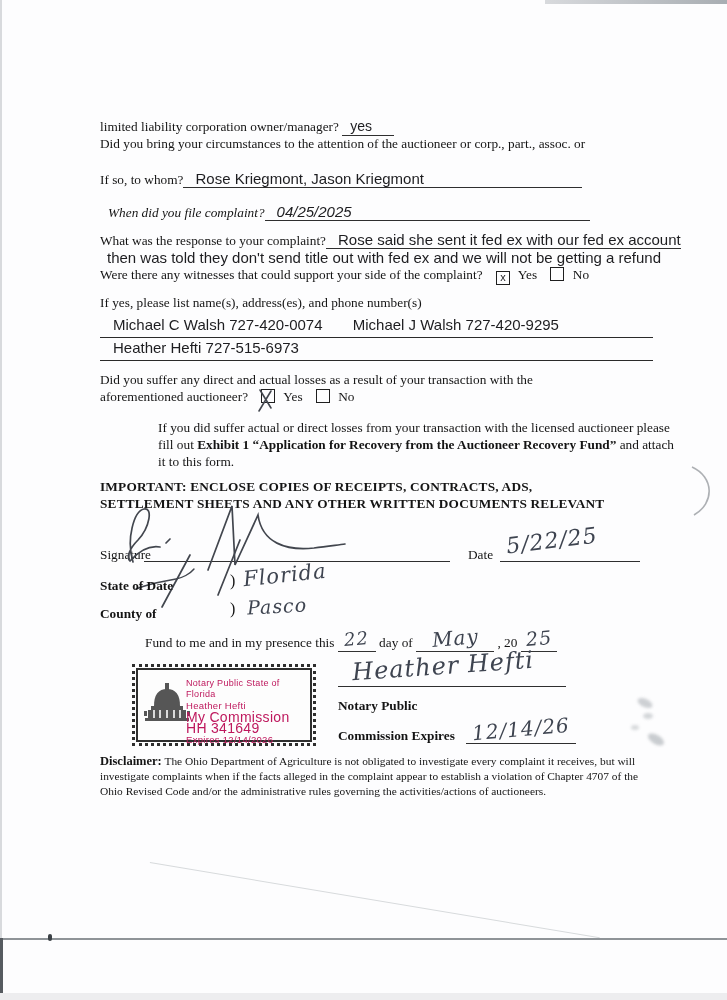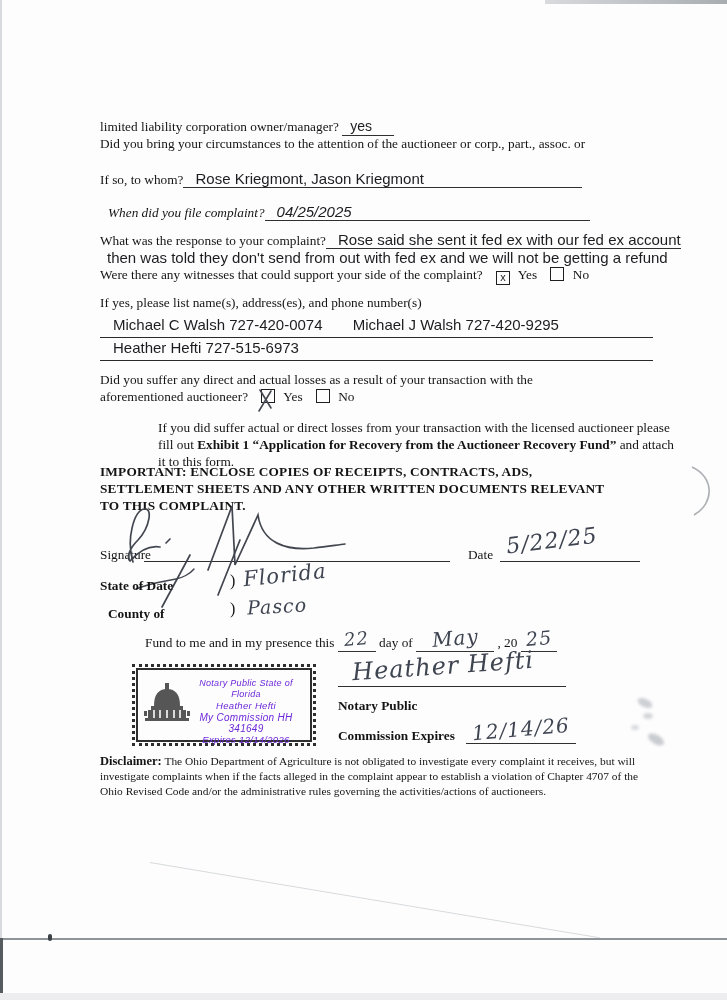--- a/index.html
+++ b/index.html
@@ -15,22 +15,22 @@
   .qline .ans{flex:1;border-bottom:1.2px solid #2f2f2f;padding-left:12px;white-space:nowrap;}
   .cb{display:inline-block;width:12px;height:12px;border:1.3px solid #1f1f1f;vertical-align:-2px;
       margin:0 5px 0 10px;text-align:center;line-height:11px;font-family:"Liberation Sans",sans-serif;
       font-size:11px;color:#1d1d20;}
   .wrow{border-bottom:1.3px solid #2a2a2a;padding:2px 0 4px 13px;width:540px;}
   .hand-slot{display:inline-block;border-bottom:1.4px solid #333;text-align:center;vertical-align:baseline;}
   .hand-slot .hand{display:inline-block;position:relative;top:-2px;transform:rotate(-5deg);}
   .stamp{border:2px solid #2e2e2e;background:#fdfdfd;}
   .stamp::before{content:"";position:absolute;left:-6px;top:-6px;right:-6px;bottom:-6px;
                  border:3px dotted #2e2e2e;}
-  .stamp-text{font-family:"Liberation Sans",sans-serif;color:#6d28d9;text-align:center;
-              letter-spacing:.3px;font-style:italic;}
+  .stamp-text{font-family:"Liberation Sans",sans-serif;color:#be185d;
+              letter-spacing:.3px;}
   .artifact{pointer-events:none;}
 </style>
 </head>
 <body>
 
 <div class="page">
 
   <div class="abs artifact" style="left:0;top:0;width:2px;height:938px;background:#cbced2;opacity:.75;"></div>
   <div class="abs artifact" style="left:545px;top:0;width:182px;height:4px;background:linear-gradient(90deg,#d8dadd,#a8adb2);"></div>
   <div class="abs artifact" style="left:150px;top:862px;width:456px;height:1px;background:#d7dadc;transform:rotate(9.5deg);transform-origin:left top;"></div>
@@ -63,21 +63,21 @@
 
   <div class="abs qline" style="left:108px;top:203px;width:482px;font-style:italic;">
     <span class="serif" style="white-space:nowrap;">When did you file complaint?</span>
     <span class="sans ans">04/25/2025</span>
   </div>
 
   <div class="abs qline" style="left:100px;top:231px;width:575px;">
     <span class="serif" style="white-space:nowrap;">What was the response to your complaint?</span>
     <span class="sans ans" style="text-align:center;">Rose said she sent it fed ex with our fed ex account</span>
   </div>
-  <div class="abs sans" style="left:107px;top:249px;white-space:nowrap;">then was told they don't send from out with fed ex and we will not be getting a refund</div>
+  <div class="abs sans" style="left:107px;top:249px;white-space:nowrap;">then was told they don't send title out with fed ex and we will not be getting a refund</div>
 
   <div class="abs serif" style="left:100px;top:266px;white-space:nowrap;">
     <span>Were there any witnesses that could support your side of the complaint?</span>
     <span class="cb"><span>x</span></span>
     <span>Yes</span>
     <span class="cb"></span>
     <span>No</span>
   </div>
 
   <div class="abs serif" style="left:100px;top:294px;">If yes, please list name(s), address(es), and phone number(s)</div>
@@ -104,24 +104,23 @@
   </svg>
 
   <div class="abs serif" style="left:113px;top:419px;width:548px;margin-left:45px;">
     <div>If you did suffer actual or direct losses from your transaction with the licensed auctioneer please</div>
     <div>
       <span>fill out </span><span class="bold">Exhibit 1 “Application for Recovery from the Auctioneer Recovery Fund”</span><span> and attach</span>
     </div>
     <div>it to this form.</div>
   </div>
 
-  <div class="abs serif bold" style="left:100px;top:463px;width:560px;letter-spacing:.2px;">
+  <div class="abs serif bold" style="left:100px;top:478px;width:560px;letter-spacing:.2px;">
     <div>IMPORTANT: ENCLOSE COPIES OF RECEIPTS, CONTRACTS, ADS,</div>
     <div>SETTLEMENT SHEETS AND ANY OTHER WRITTEN DOCUMENTS RELEVANT</div>
-    <div>TO THIS COMPLAINT.</div>
   </div>
 
   <div class="abs serif" style="left:100px;top:546px;">Signature</div>
   <div class="abs artifact" style="left:144px;top:561px;width:306px;height:1.3px;background:#2f2f2f;"></div>
   <div class="abs serif" style="left:468px;top:546px;">Date</div>
   <div class="abs artifact" style="left:500px;top:561px;width:140px;height:1.3px;background:#2f2f2f;"></div>
   <div class="abs hand" style="left:506px;top:528px;font-size:22px;transform:rotate(-7deg);">5/22/25</div>
 
   <svg class="abs" style="left:90px;top:495px;" width="420" height="130" viewBox="0 0 420 130">
     <g fill="none" stroke="#42464e" stroke-width="1.7" stroke-linecap="round">
@@ -131,21 +130,21 @@
       <path d="M100,60 L72,112"></path>
       <path d="M150,45 L128,100"></path>
       <path d="M46,94 C60,88 76,86 86,84 C92,83 100,79 104,74" stroke-width="1.4"></path>
     </g>
   </svg>
 
   <div class="abs serif bold" style="left:100px;top:577px;">State of Date</div>
   <div class="abs serif" style="left:230px;top:572px;font-size:16px;">)</div>
   <div class="abs hand" style="left:243px;top:563px;font-size:21px;transform:rotate(-6deg);">Florida</div>
 
-  <div class="abs serif bold" style="left:108px;top:605px;">County of</div>
+  <div class="abs serif bold" style="left:100px;top:605px;">County of</div>
   <div class="abs serif" style="left:230px;top:600px;font-size:16px;">)</div>
   <div class="abs hand" style="left:247px;top:595px;font-size:19px;transform:rotate(-3deg);">Pasco</div>
 
   <div class="abs serif" style="left:145px;top:632px;white-space:nowrap;">
     <span>Fund to me and in my presence this</span>
     <span class="hand-slot" style="width:38px;">
       <span class="hand" style="font-size:18px;">22</span>
     </span>
     <span>day of</span>
     <span class="hand-slot" style="width:78px;">
@@ -172,21 +171,21 @@
         <line x1="10" y1="28" x2="10" y2="36"></line>
         <line x1="16" y1="28" x2="16" y2="36"></line>
         <line x1="23" y1="28" x2="23" y2="36"></line>
         <line x1="30" y1="28" x2="30" y2="36"></line>
         <line x1="36" y1="28" x2="36" y2="36"></line>
       </g>
     </svg>
     <div class="abs stamp-text" style="left:48px;top:8px;width:120px;">
       <div style="font-size:9px;line-height:11px;">Notary Public State of Florida</div>
       <div style="font-size:9.5px;line-height:12px;">Heather  Hefti</div>
-      <div style="font-size:10px;line-height:11px;">My Commission  HH 341649</div>
+      <div style="font-size:14px;line-height:11px;">My Commission  HH 341649</div>
       <div style="font-size:9.5px;line-height:12px;">Expires 12/14/2026</div>
     </div>
   </div>
 
   <div class="abs hand" style="left:352px;top:652px;font-size:24px;transform:rotate(-4deg);">Heather Hefti</div>
   <div class="abs artifact" style="left:338px;top:686px;width:228px;height:1.3px;background:#2f2f2f;"></div>
   <div class="abs serif bold" style="left:338px;top:697px;">Notary Public</div>
   <div class="abs serif bold" style="left:338px;top:727px;">Commission Expires</div>
   <div class="abs artifact" style="left:466px;top:743px;width:110px;height:1.3px;background:#2f2f2f;"></div>
   <div class="abs hand" style="left:472px;top:717px;font-size:20px;transform:rotate(-5deg);">12/14/26</div>

